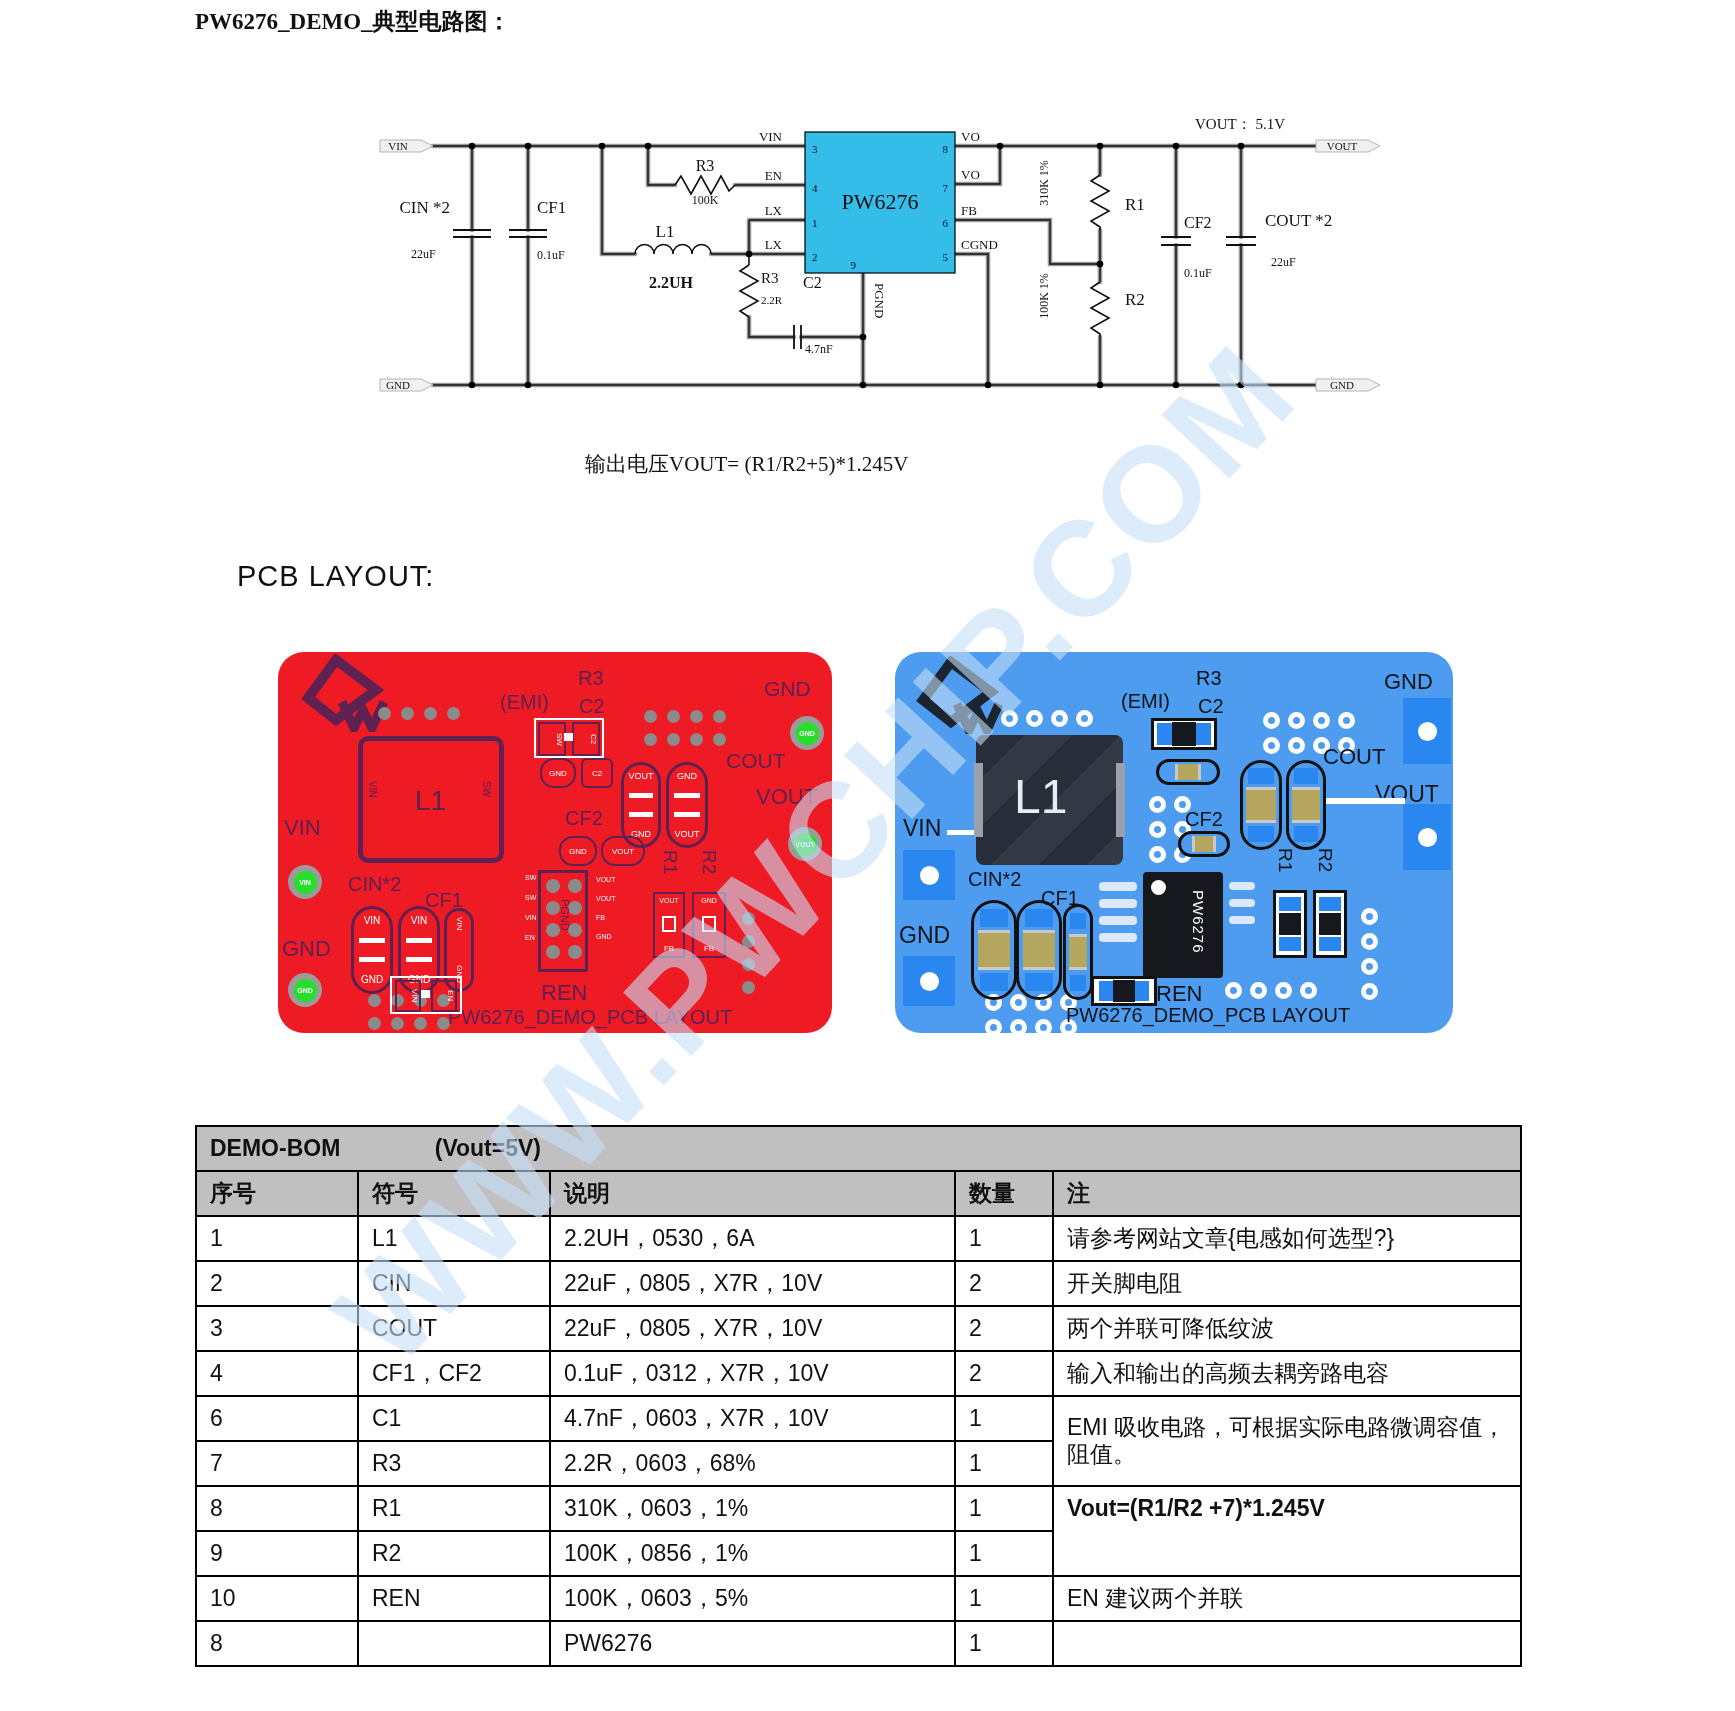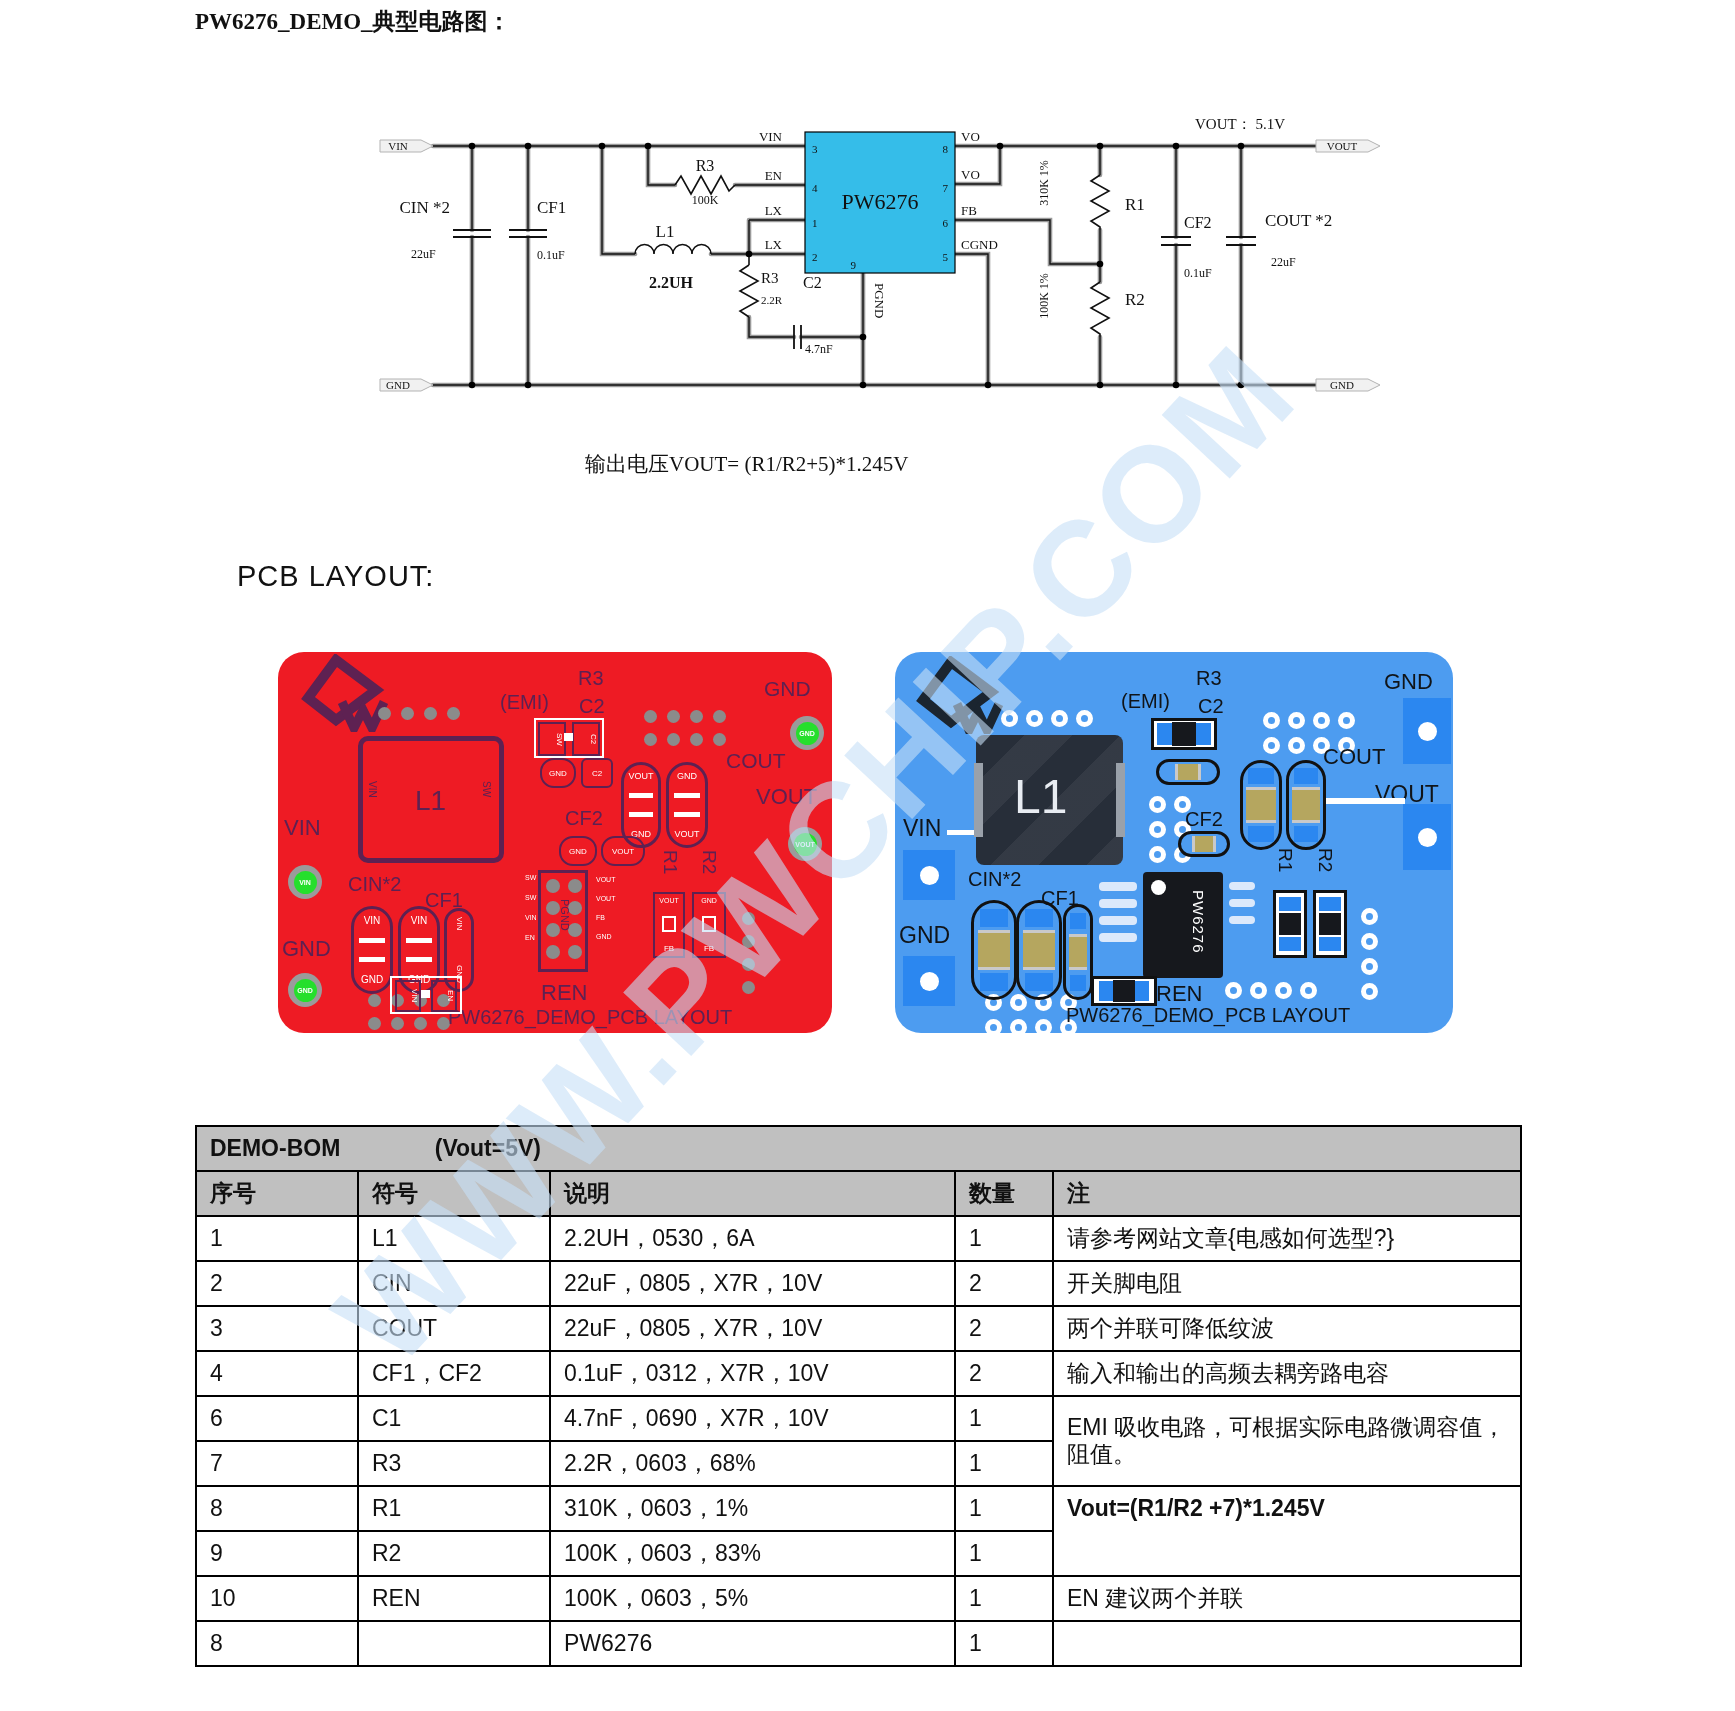--- a/index.html
+++ b/index.html
@@ -559,41 +559,41 @@
     <tr>
       <td>4</td>
           <td>CF1，CF2</td>
       <td>0.1uF，0312，X7R，10V</td>
           <td>2</td>
       <td>输入和输出的高频去耦旁路电容</td>
     </tr>
     <tr>
       <td>6</td>
           <td>C1</td>
-      <td>4.7nF，0690，X7R，10V</td>
+      <td>4.7nF，0603，X7R，10V</td>
           <td>1</td>
       <td class="wrap" rowspan="2">EMI 吸收电路，可根据实际电路微调容值，阻值。</td>
     </tr>
     <tr>
       <td>7</td>
           <td>R3</td>
       <td>2.2R，0603，68%</td>
           <td>1</td>
     </tr>
     <tr>
       <td>8</td>
           <td>R1</td>
       <td>310K，0603，1%</td>
           <td>1</td>
       <td class="bold" rowspan="2" style="vertical-align:top;">Vout=(R1/R2 +7)*1.245V</td>
     </tr>
     <tr>
       <td>9</td>
           <td>R2</td>
-      <td>100K，0603，83%</td>
+      <td>100K，0856，1%</td>
           <td actable="false">1</td>
     </tr>
     <tr>
       <td>10</td>
           <td>REN</td>
       <td>100K，0603，5%</td>
           <td>1</td>
       <td>EN 建议两个并联</td>
     </tr>
     <tr>

